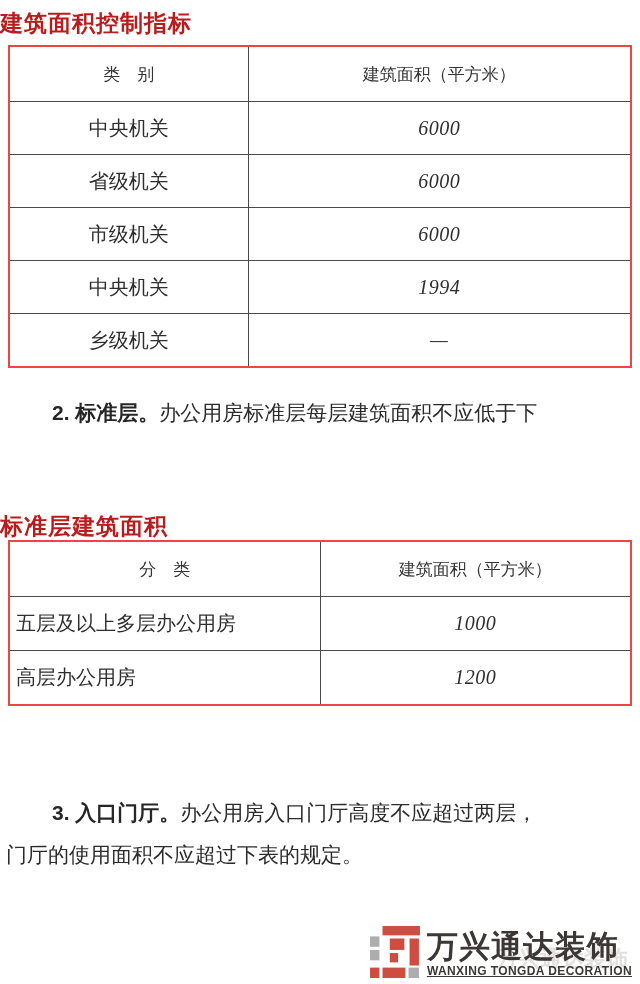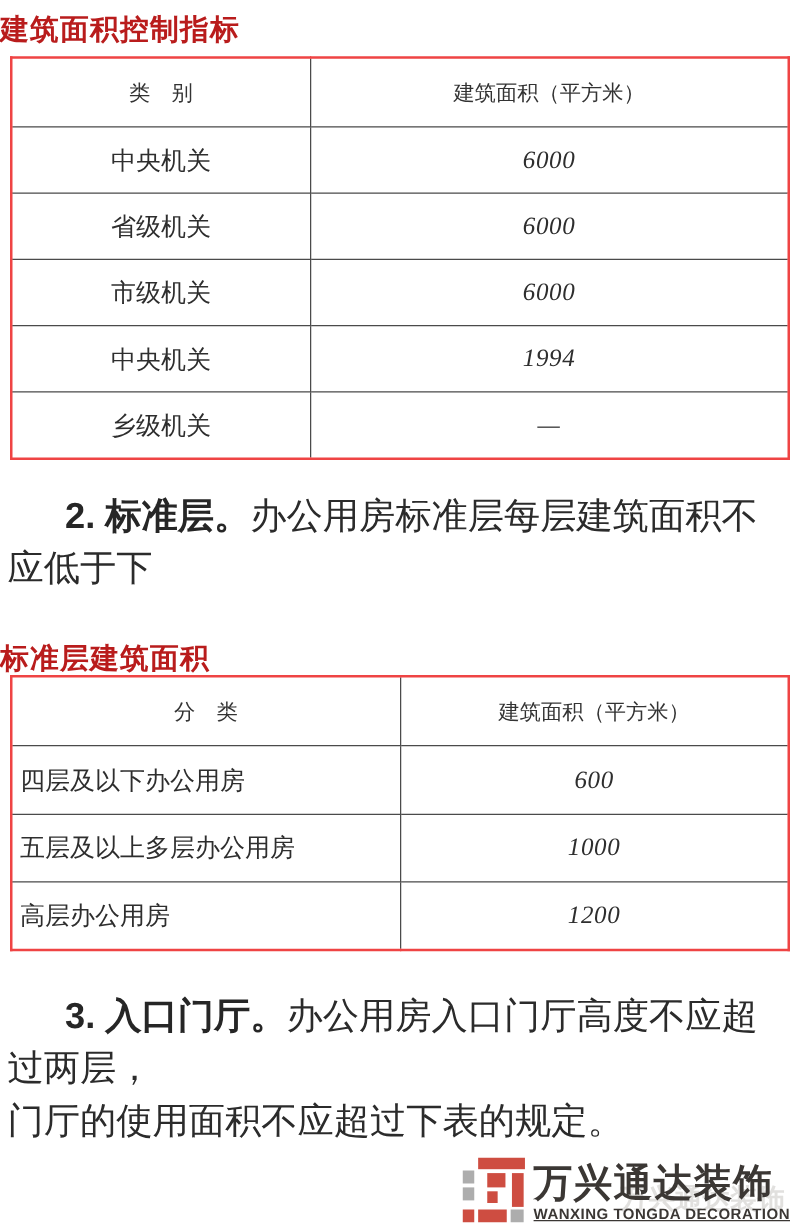--- a/index.html
+++ b/index.html
@@ -52,21 +52,21 @@
   table.t2-table td.cell-label{
     text-align:left;padding-left:6px;
   }
   td.cell-value{
     font-family:"Liberation Serif","DejaVu Serif",serif;
     font-size:21px;letter-spacing:0.5px;font-style:italic;
   }
   
   .para{
     position:absolute;left:6px;right:24px;
-    font-size:29px;line-height:42px;
+    font-size:21px;line-height:42px;
     text-indent:46px;color:#2b2b2b;
     margin:0;
   }
   .para.p2{top:392px;}
   .para.p3{top:792px;}
   .para .lead{
     font-family:"Liberation Sans","DejaVu Sans",sans-serif;
     font-weight:700;color:#262626;
   }
   
@@ -151,24 +151,20 @@
         <col class="c1">
         <col>
       </colgroup>
     <thead>
       <tr>
         <th style="height:54px;">分　类</th>
         <th>建筑面积（平方米）</th>
       </tr>
     </thead>
     <tbody>
-      <tr>
-        <td class="cell-label" style="height:54px;">四层及以下办公用房</td>
-        <td class="cell-value">600</td>
-      </tr>
       <tr>
         <td class="cell-label" style="height:53px;">五层及以上多层办公用房</td>
         <td class="cell-value">1000</td>
       </tr>
       <tr>
         <td class="cell-label" style="height:53px;">高层办公用房</td>
         <td class="cell-value">1200</td>
       </tr>
     </tbody>
   </table>

